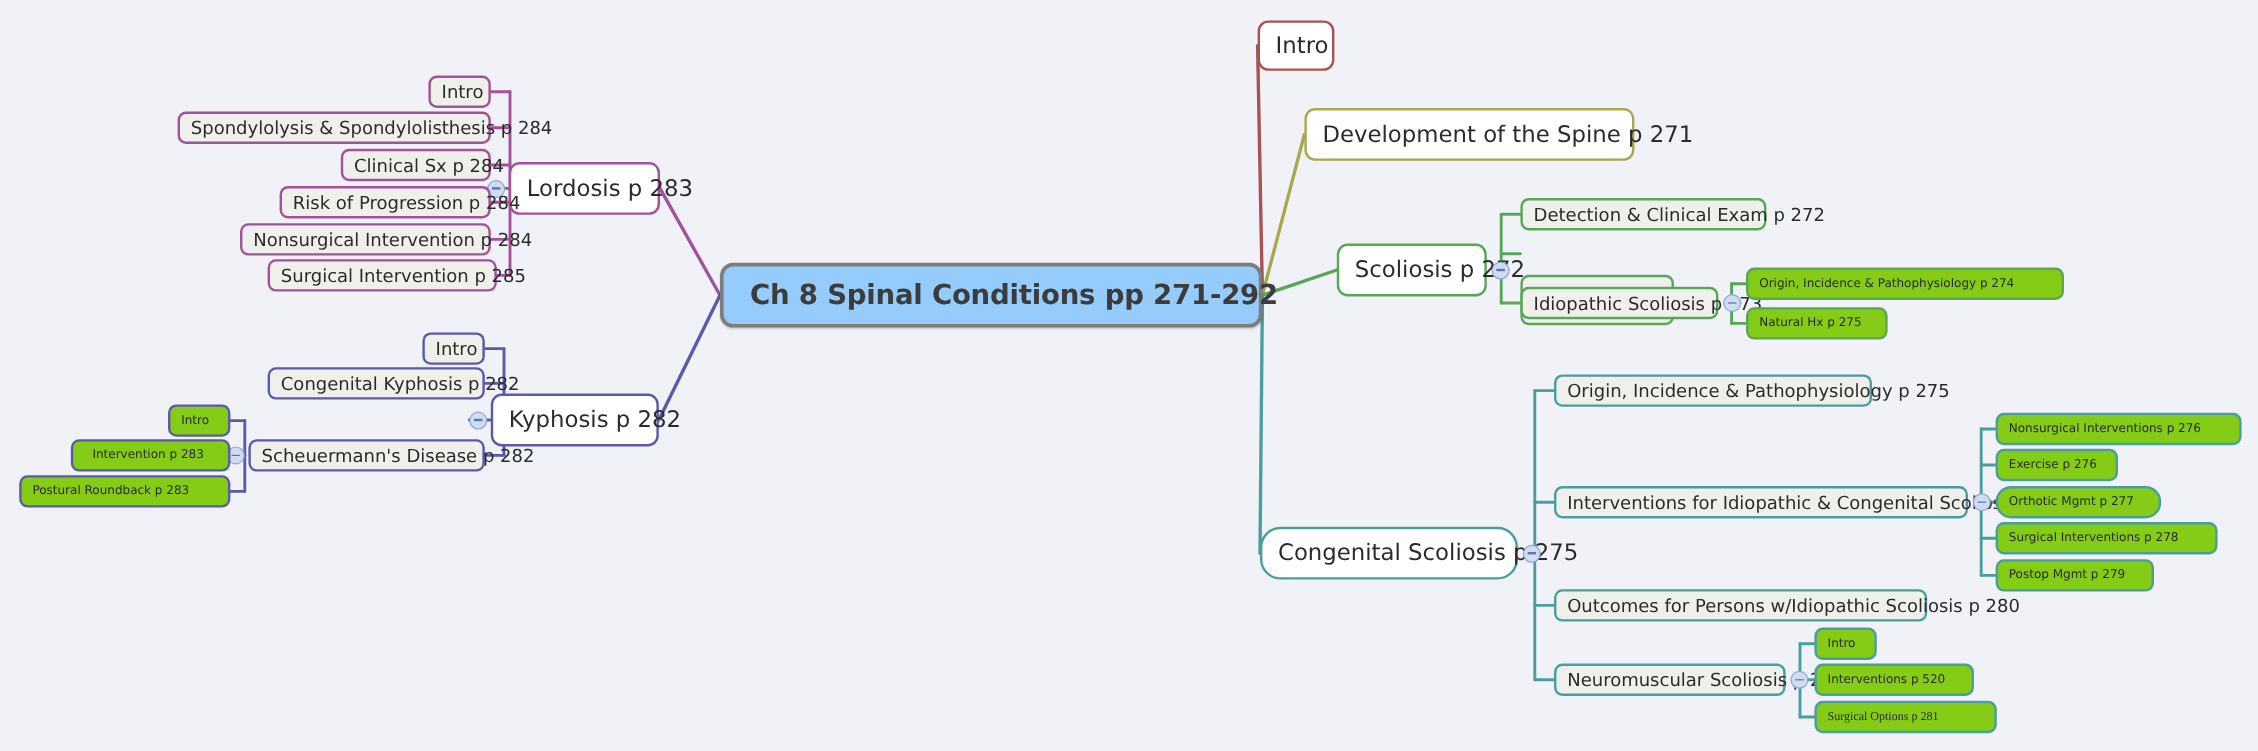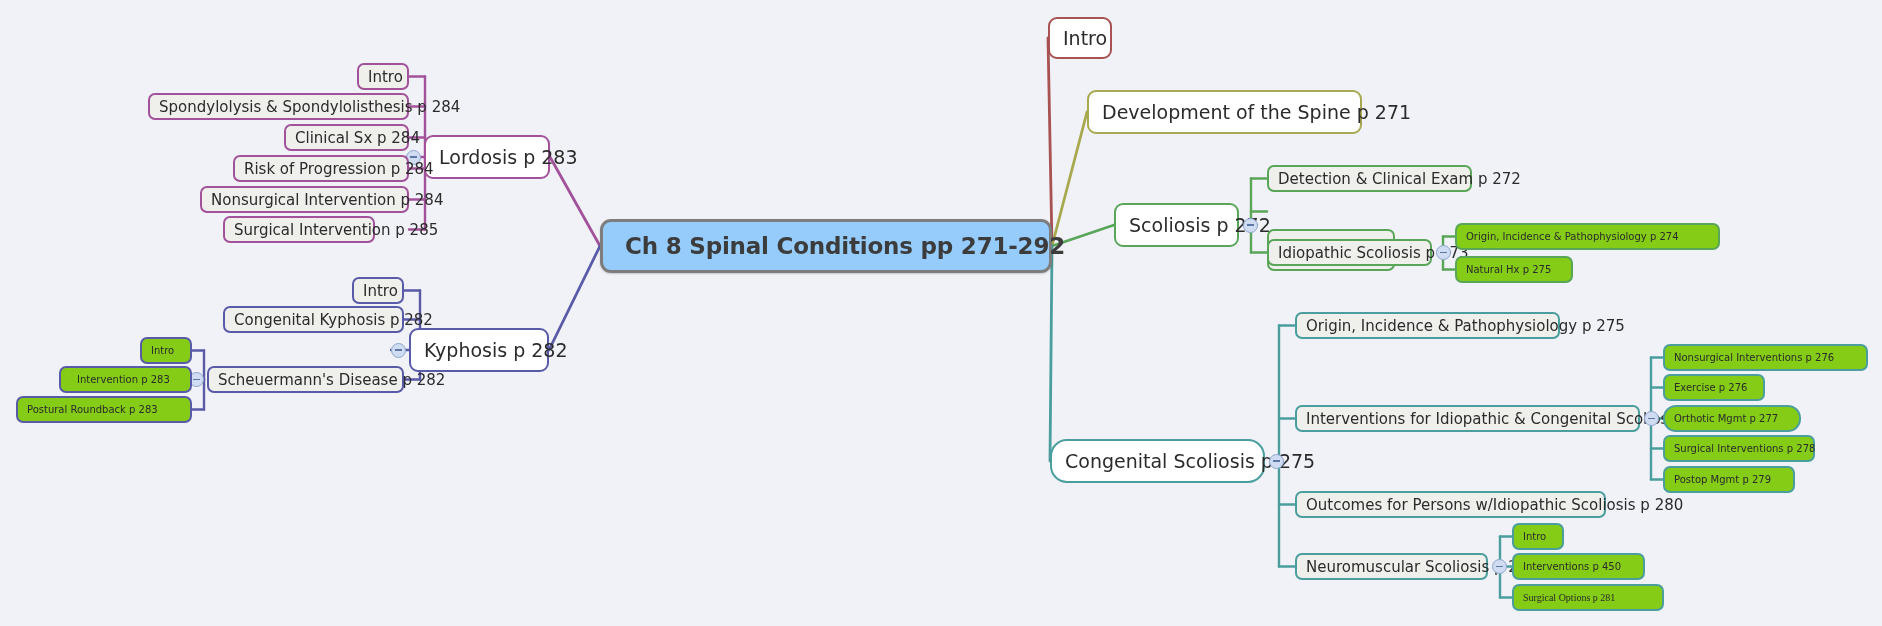--- a/index.html
+++ b/index.html
@@ -188,38 +188,38 @@
     <div class="toggle" style="left: 1643.5px; top: 411px;"></div>
     <div class="node sub2" style="left: 1663px; top: 344px; width: 205px; height: 27px; border-color: rgb(74, 158, 158);">
       <span>Nonsurgical Interventions p 276</span>
     </div>
     <div class="node sub2" style="left: 1663px; top: 374px; width: 102px; height: 27px; border-color: rgb(74, 158, 158);">
       <span>Exercise p 276</span>
     </div>
     <div class="node sub2" style="left: 1663px; top: 405px; width: 138px; height: 27px; border-color: rgb(74, 158, 158); border-radius: 13px;">
       <span>Orthotic Mgmt p 277</span>
     </div>
-    <div class="node sub2" style="left: 1663px; top: 435px; width: 152px; height: 27px; border-color: rgb(74, 158, 158); text-align: center;">
+    <div class="node sub2" style="left: 1663px; top: 435px; width: 185px; height: 27px; border-color: rgb(74, 158, 158); text-align: center;">
       <span>Surgical Interventions p 278</span>
     </div>
     <div class="node sub2" style="left: 1663px; top: 466px; width: 132px; height: 27px; border-color: rgb(74, 158, 158);">
       <span>Postop Mgmt p 279</span>
     </div>
     <div class="node sub" style="left: 1295px; top: 491px; width: 311px; height: 27px; border-color: rgb(74, 158, 158);">
       <span>Outcomes for Persons w/Idiopathic Scoliosis p 280</span>
     </div>
     <div class="node sub" style="left: 1295px; top: 553px; width: 193px; height: 27px; border-color: rgb(74, 158, 158);">
       <span>Neuromuscular Scoliosis p 280</span>
     </div>
     <div class="toggle" style="left: 1491.5px; top: 559px;"></div>
     <div class="node sub2" style="left: 1512px; top: 523px; width: 52px; height: 27px; border-color: rgb(74, 158, 158);">
       <span>Intro</span>
     </div>
     <div class="node sub2" style="left: 1512px; top: 553px; width: 133px; height: 27px; border-color: rgb(74, 158, 158);">
-      <span>Interventions p 450</span>
+      <span>Interventions p 520</span>
     </div>
     <div class="node sub2" style="left: 1512px; top: 584px; width: 152px; height: 27px; border-color: rgb(74, 158, 158); font-family: Liberation Serif, serif;">
       <span>Surgical Options p 281</span>
     </div>
     <div class="node main" style="left: 424px; top: 135px; width: 126px; height: 44px; border-color: rgb(162, 82, 155);">
       <span>Lordosis p 283</span>
     </div>
     <div class="toggle" style="left: 405.5px; top: 149.5px;"></div>
     <div class="node sub" style="left: 357px; top: 63px; width: 52px; height: 27px; border-color: rgb(162, 82, 155);">
       <span>Intro</span>
@@ -229,21 +229,21 @@
     </div>
     <div class="node sub" style="left: 284px; top: 124px; width: 125px; height: 27px; border-color: rgb(162, 82, 155);">
       <span>Clinical Sx p 284</span>
     </div>
     <div class="node sub" style="left: 233px; top: 155px; width: 176px; height: 27px; border-color: rgb(162, 82, 155);">
       <span>Risk of Progression p 284</span>
     </div>
     <div class="node sub" style="left: 200px; top: 186px; width: 209px; height: 27px; border-color: rgb(162, 82, 155);">
       <span>Nonsurgical Intervention p 284</span>
     </div>
-    <div class="node sub" style="left: 223px; top: 216px; width: 152px; height: 27px; border-color: rgb(162, 82, 155);">
+    <div class="node sub" style="left: 223px; top: 216px; width: 191px; height: 27px; border-color: rgb(162, 82, 155);">
       <span>Surgical Intervention p 285</span>
     </div>
     <div class="node main" style="left: 409px; top: 328px; width: 140px; height: 44px; border-color: rgb(90, 91, 168);">
       <span>Kyphosis p 282</span>
     </div>
     <div class="toggle" style="left: 390.5px; top: 342.5px;"></div>
     <div class="node sub" style="left: 352px; top: 277px; width: 52px; height: 27px; border-color: rgb(90, 91, 168);">
       <span>Intro</span>
     </div>
     <div class="node sub" style="left: 223px; top: 306px; width: 181px; height: 27px; border-color: rgb(90, 91, 168);">

